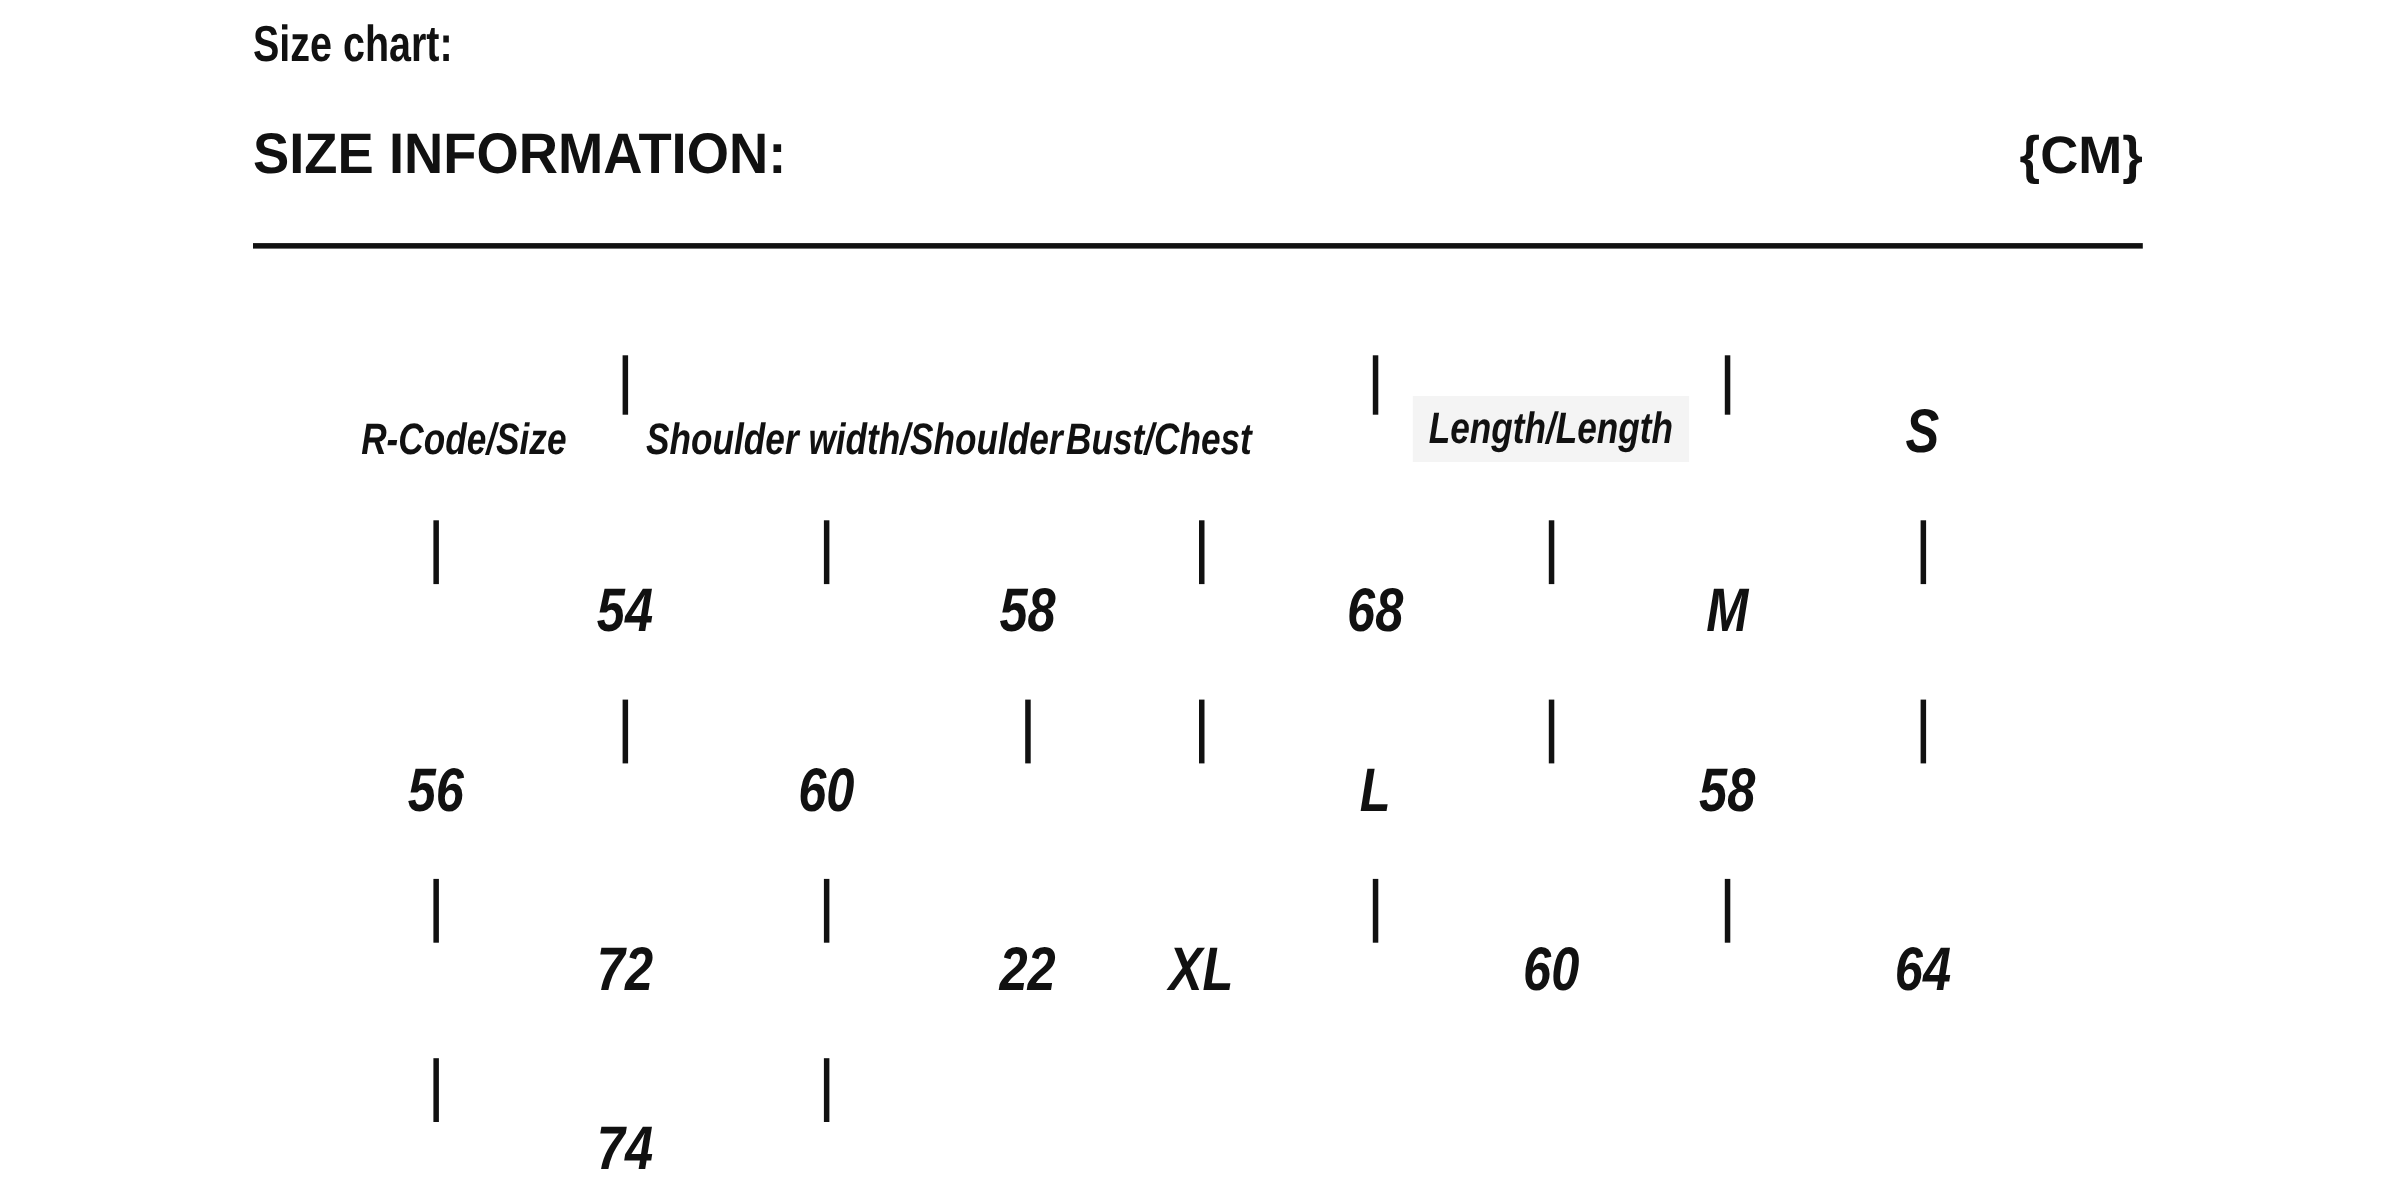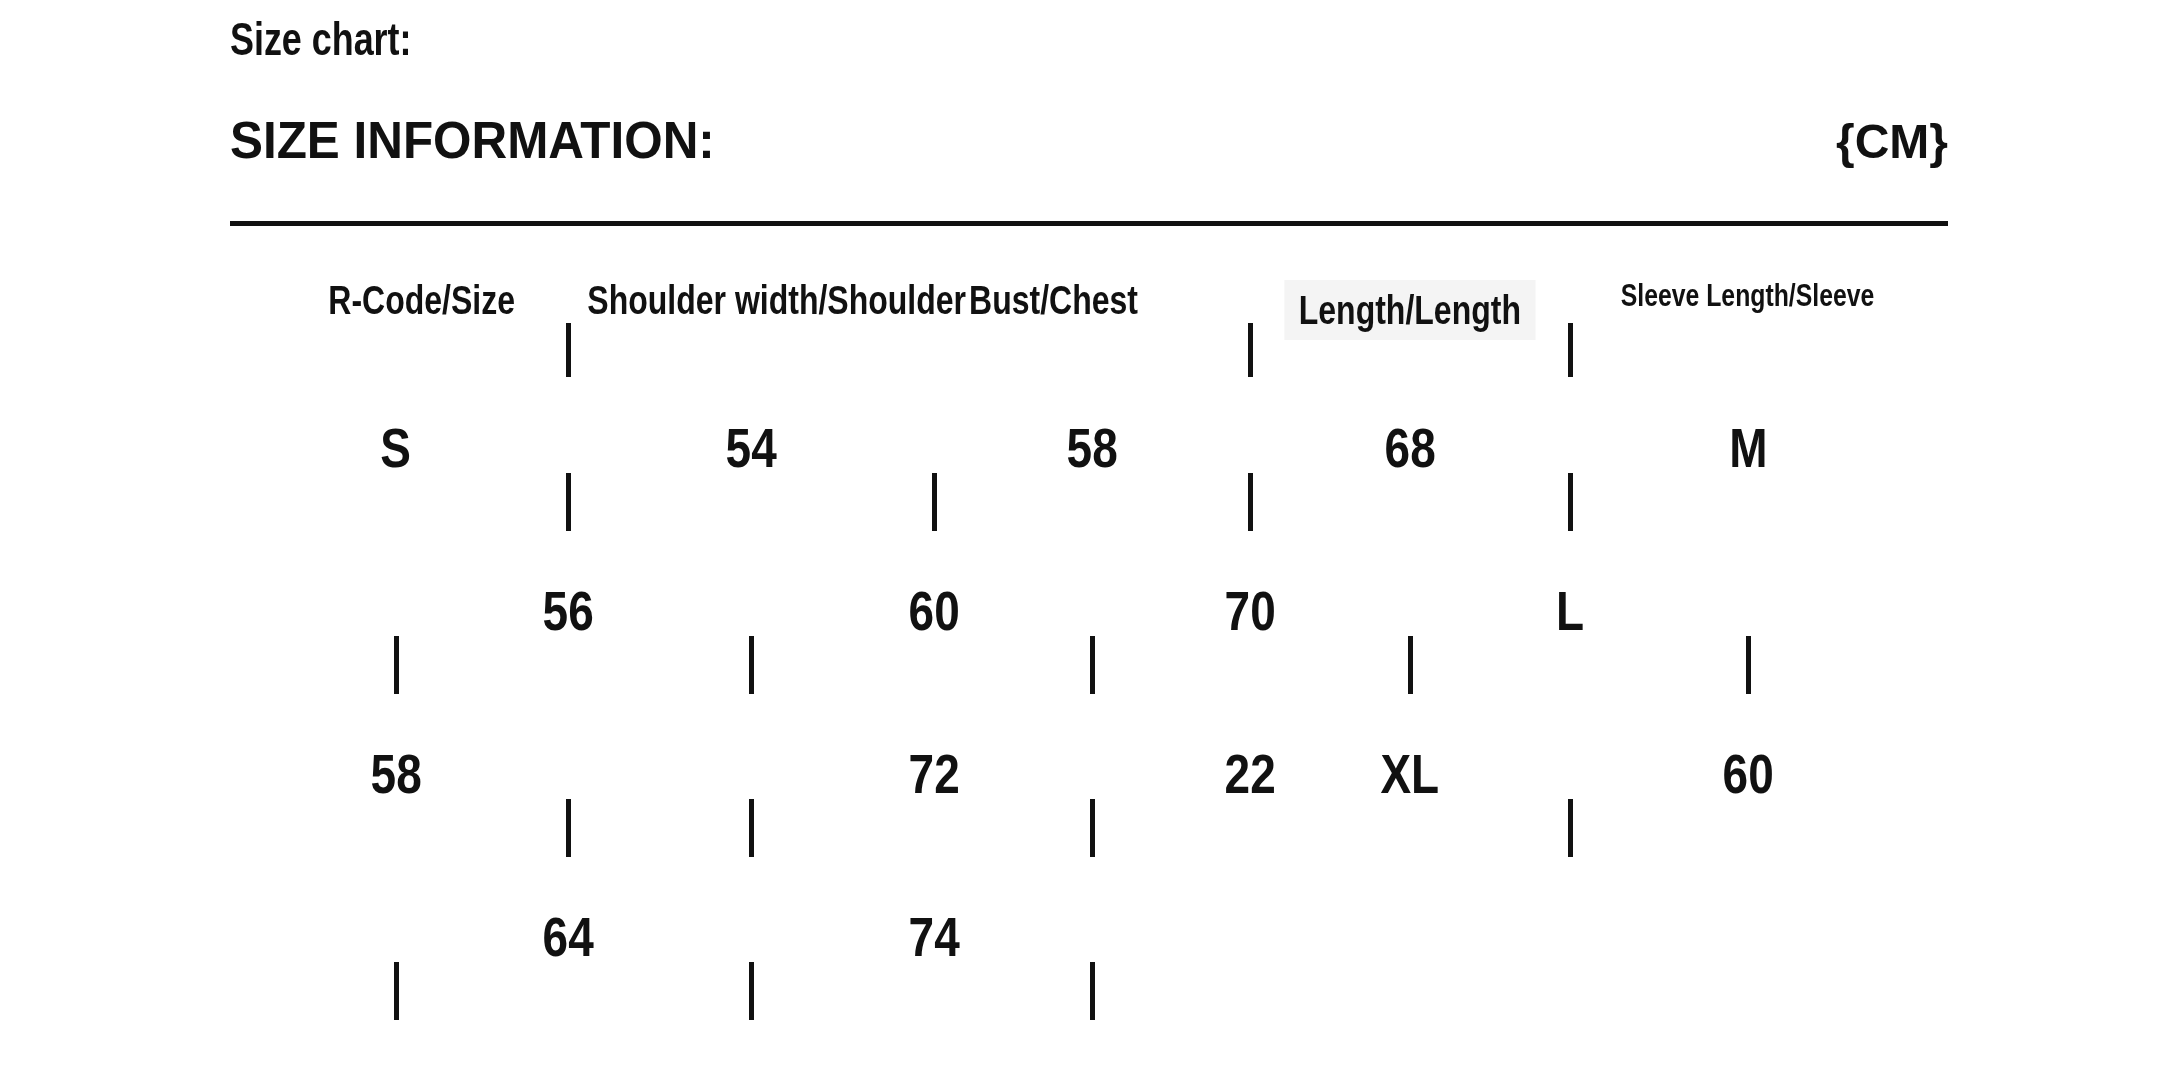--- a/index.html
+++ b/index.html
@@ -29,21 +29,21 @@
   .grid{
     position:absolute;left:230px;top:280px;
     display:grid;
     grid-template-columns:332px 12px 354px 12px 304px 12px 308px 12px 344px;
     grid-template-rows:140px 163px 163px 163px 163px;
     align-items:center;justify-items:center;
   }
   .sep{display:flex;align-items:center;justify-content:center;width:100%;height:100%;}
   .bar{width:5px;height:58px;background:#111111;}
   .bar.hdr{height:54px;}
-  .cell{display:flex;align-items:flex-start;justify-content:center;width:100%;height:100%;}
+  .cell{display:flex;align-items:flex-end;justify-content:center;width:100%;height:100%;font-style:italic;}
   .head-txt{
     display:inline-block;font-size:40px;font-weight:bold;line-height:1;white-space:nowrap;
     transform:scaleX(0.8);
   }
   .head-txt.offset-r{transform:translateX(26px) scaleX(0.8);}
   .head-txt.offset-l{transform:translateX(-38px) scaleX(0.8);}
   .head-txt.small{font-size:31px;}
   .head-txt.hl{background:#f4f4f4;padding:10px 18px;}
   .val-txt{
     display:inline-block;font-size:56px;font-weight:bold;line-height:1;white-space:nowrap;
@@ -75,23 +75,20 @@
     </div>
   <div class="sep">
       <div class="bar hdr"></div>
     </div>
   <div class="cell">
       <span class="head-txt hl">Length/Length</span>
     </div>
   <div class="sep">
       <div class="bar hdr"></div>
     </div>
-  <div class="cell">
-      <span class="head-txt small">Sleeve Length/Sleeve</span>
-    </div>
 
   <div class="cell">
       <span class="val-txt">S</span>
     </div>
   <div class="sep">
       <div class="bar"></div>
     </div>
   <div class="cell">
       <span class="val-txt">54</span>
     </div>
@@ -121,23 +118,20 @@
       <span class="val-txt">56</span>
     </div>
   <div class="sep">
       <div class="bar"></div>
     </div>
   <div class="cell">
       <span class="val-txt">60</span>
     </div>
   <div class="sep">
       <div class="bar"></div>
-    </div>
-  <div class="cell">
-      <span class="val-txt">70</span>
     </div>
   <div class="sep">
       <div class="bar"></div>
     </div>
 
   <div class="cell">
       <span class="val-txt">L</span>
     </div>
   <div class="sep">
       <div class="bar"></div>

